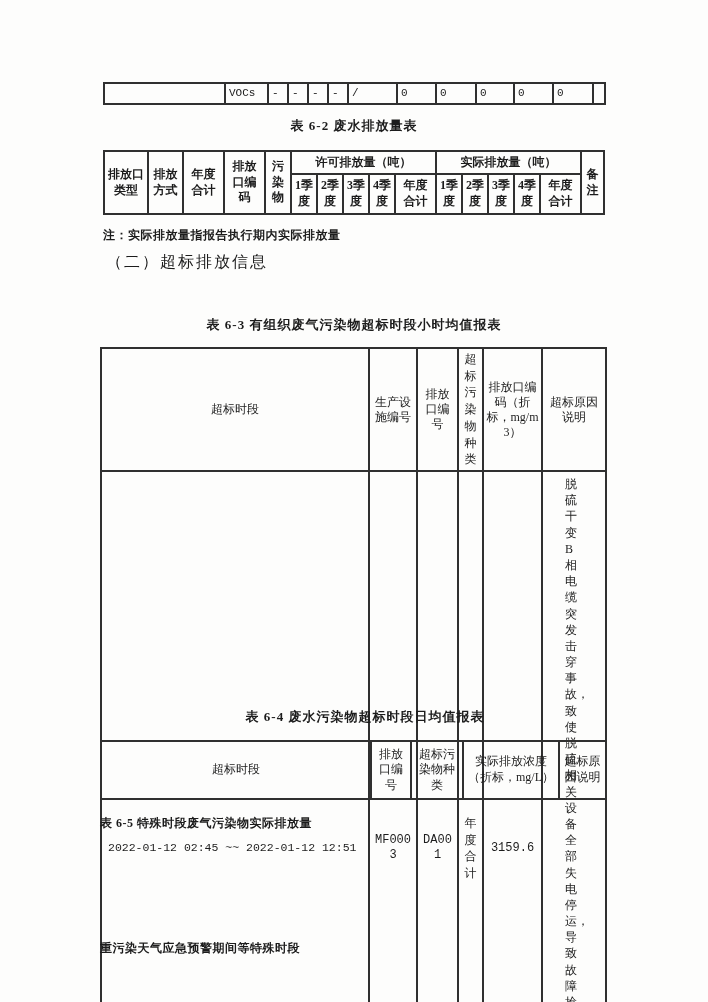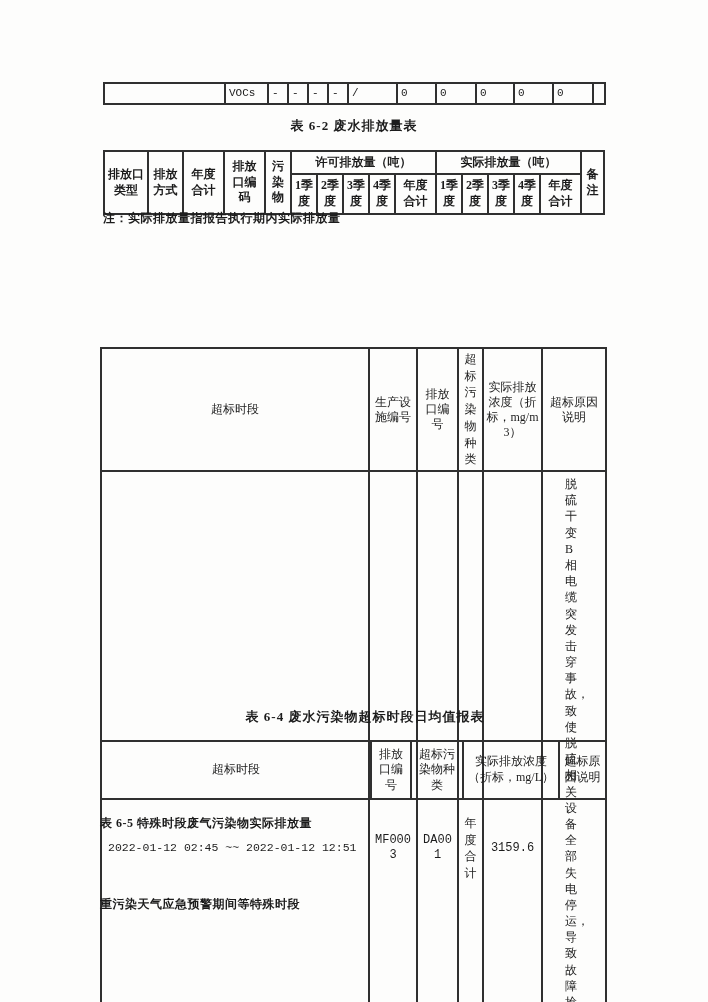--- a/index.html
+++ b/index.html
@@ -26,21 +26,21 @@
     font-size:13px;font-weight:bold;letter-spacing:1px;
   }
   #cap-62{top:117px;}
   #tbl-62{left:103px;top:150px;width:500px;height:65px;}
   #tbl-62 td{font-weight:bold;line-height:1.3;}
   #tbl-62 .grp{height:23px;}
   .note-line{
     position:absolute;left:103px;font-size:12px;font-weight:bold;
     letter-spacing:0.5px;
   }
-  #note-62{top:210px;}
+  #note-62{top:227px;}
   .section-heading{
     position:absolute;left:106px;font-size:16px;letter-spacing:2px;
     font-weight:normal;
   }
   #head-2{top:252px;}
   #cap-63{top:316px;}
   
   #tbl-63{left:100px;top:347px;width:505px;height:340px;}
   #tbl-63 .hdr{height:123px;}
   #tbl-63 .datarow{height:217px;}
@@ -52,21 +52,21 @@
   
   #cap-64{top:708px;padding-left:11px;}
   #tbl-64{left:100px;top:740px;width:505px;height:60px;}
   #tbl-64 td{line-height:1.3;}
   #head-3{top:799px;}
   .small-bold{
     position:absolute;left:100px;font-size:12px;font-weight:bold;
     letter-spacing:0.5px;
   }
   #cap-65{top:815px;}
-  #special-line{top:896px;text-align:center;}
+  #special-line{top:940px;text-align:center;}
 </style>
 </head>
 <body>
 
 <div class="page">
 
   <table id="tbl-voc">
     <colgroup>
       <col style="width:121px">
         <col style="width:43px">
@@ -143,38 +143,40 @@
       <td>2季度</td>
       <td>3季度</td>
       <td>4季度</td>
       <td>年度合计</td>
     </tr>
   </tbody>
     </table>
 
   <div class="note-line" id="note-62">注：实际排放量指报告执行期内实际排放量</div>
 
-
+  <div class="section-heading" id="head-2">（二）超标排放信息</div>
+
+  <div class="caption" id="cap-63">表 6-3 有组织废气污染物超标时段小时均值报表</div>
 
   <table id="tbl-63">
     <colgroup>
       <col style="width:268px">
         <col style="width:48px">
         <col style="width:41px">
       <col style="width:25px">
         <col style="width:59px">
         <col style="width:64px">
     </colgroup>
     <tbody>
         <tr class="hdr">
       <td>超标时段</td>
       <td>生产设施编号</td>
       <td>排放口编号</td>
       <td class="vert">超标污染物种类</td>
-      <td>实际排放浓度（折标，mg/m3）</td>
+      <td>排放口编码（折标，mg/m3）</td>
       <td>超标原因说明</td>
     </tr>
     <tr class="datarow">
       <td class="period mono">2022-01-12 02:45 ~~ 2022-01-12 12:51</td>
       <td class="mono">MF0003</td>
       <td class="mono">DA001</td>
       <td class="vert">年度合计</td>
       <td class="mono">3159.6</td>
       <td class="reason">脱硫干变B相电缆突发击穿事故，致使脱硫相关设备全部失电停运，导致故障抢修期间二氧化硫在线数据异常。</td>
     </tr>

